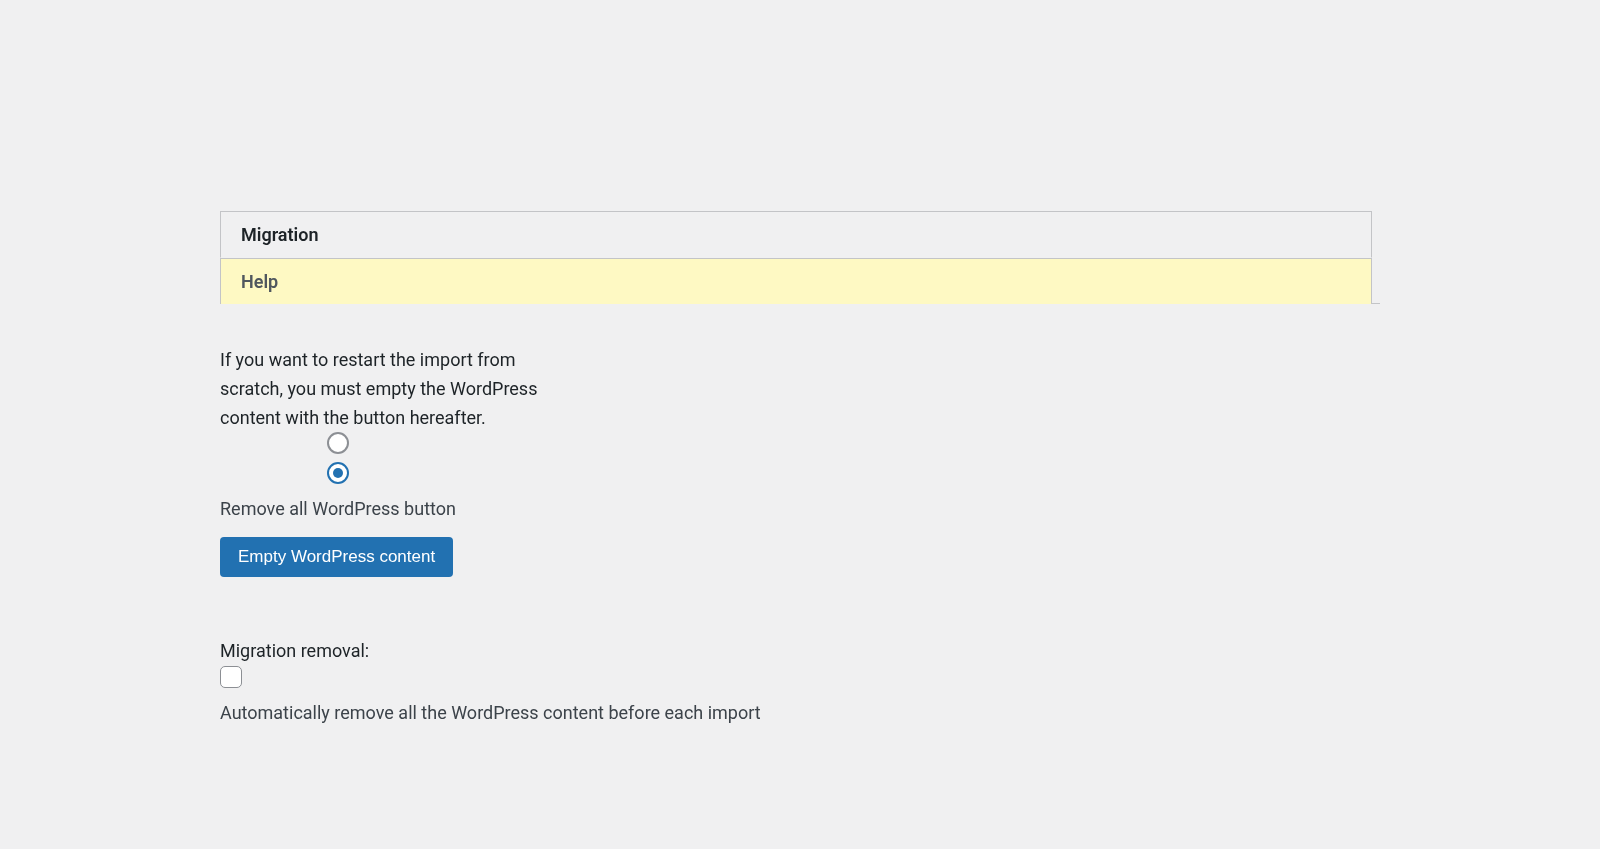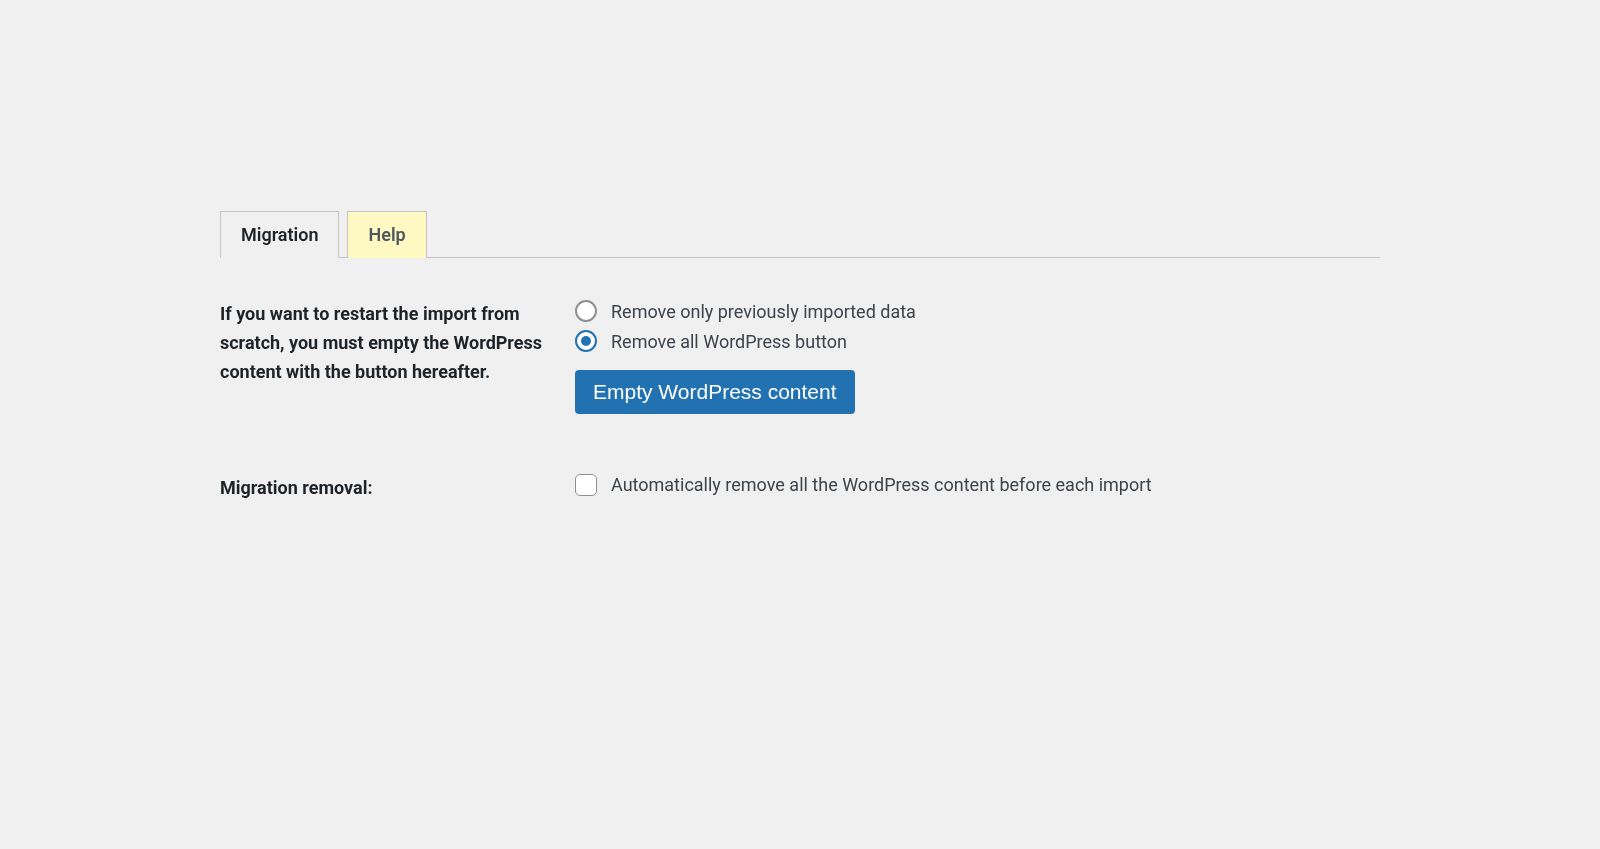--- a/index.html
+++ b/index.html
@@ -1,18 +1,19 @@
 <!DOCTYPE html>
 <html><head>
   <meta charset="utf-8">
   <style>
     * {
       box-sizing: border-box;
       margin: 0;
       padding: 0;
+      flex-direction: column;
     }
     body {
       font-family: -apple-system, BlinkMacSystemFont, "Segoe UI", Roboto, "Helvetica Neue", Arial, sans-serif;
       background: #f0f0f1;
       width: 1600px;
       height: 849px;
       padding: 210px 220px 0 220px;
       color: #1d2327;
     }
     .tabs {
@@ -43,21 +44,21 @@
       flex-direction: column;
       gap: 60px;
     }
     .row {
       display: flex;
       align-items: flex-start;
     }
     .label-col {
       width: 355px;
       flex-shrink: 0;
-      font-weight: 700;
+      font-weight: 400;
       font-size: 18px;
       line-height: 1.6;
       color: #1d2327;
       padding-right: 20px;
     }
     .control-col {
       flex: 1;
       font-size: 18px;
       color: #3c434a;
     }
@@ -91,21 +92,21 @@
       width: 10px;
       height: 10px;
       background: #2271b1;
       border-radius: 50%;
     }
     .primary-button {
       background: #2271b1;
       color: #fff;
       border: none;
       padding: 10px 18px;
-      font-size: 21px;
+      font-size: 17px;
       font-weight: 400;
       border-radius: 4px;
       cursor: pointer;
       display: inline-block;
     }
     .checkbox-item {
       display: flex;
       align-items: flex-start;
       gap: 14px;
       cursor: pointer;
@@ -128,21 +129,20 @@
 </div>
 
 <div class="content">
 
   <div class="row">
     <div class="label-col">If you want to restart the import from scratch, you must empty the WordPress content with the button hereafter.</div>
     <div class="control-col">
       <div class="radio-group">
         <label class="radio-item">
           <span class="radio-circle"></span>
-          <span>Remove only previously imported data</span>
         </label>
         <label class="radio-item">
           <span class="radio-circle selected">
             <span class="radio-dot"></span>
           </span>
           <span>Remove all WordPress button</span>
         </label>
       </div>
       <button class="primary-button">Empty WordPress content</button>
     </div>

